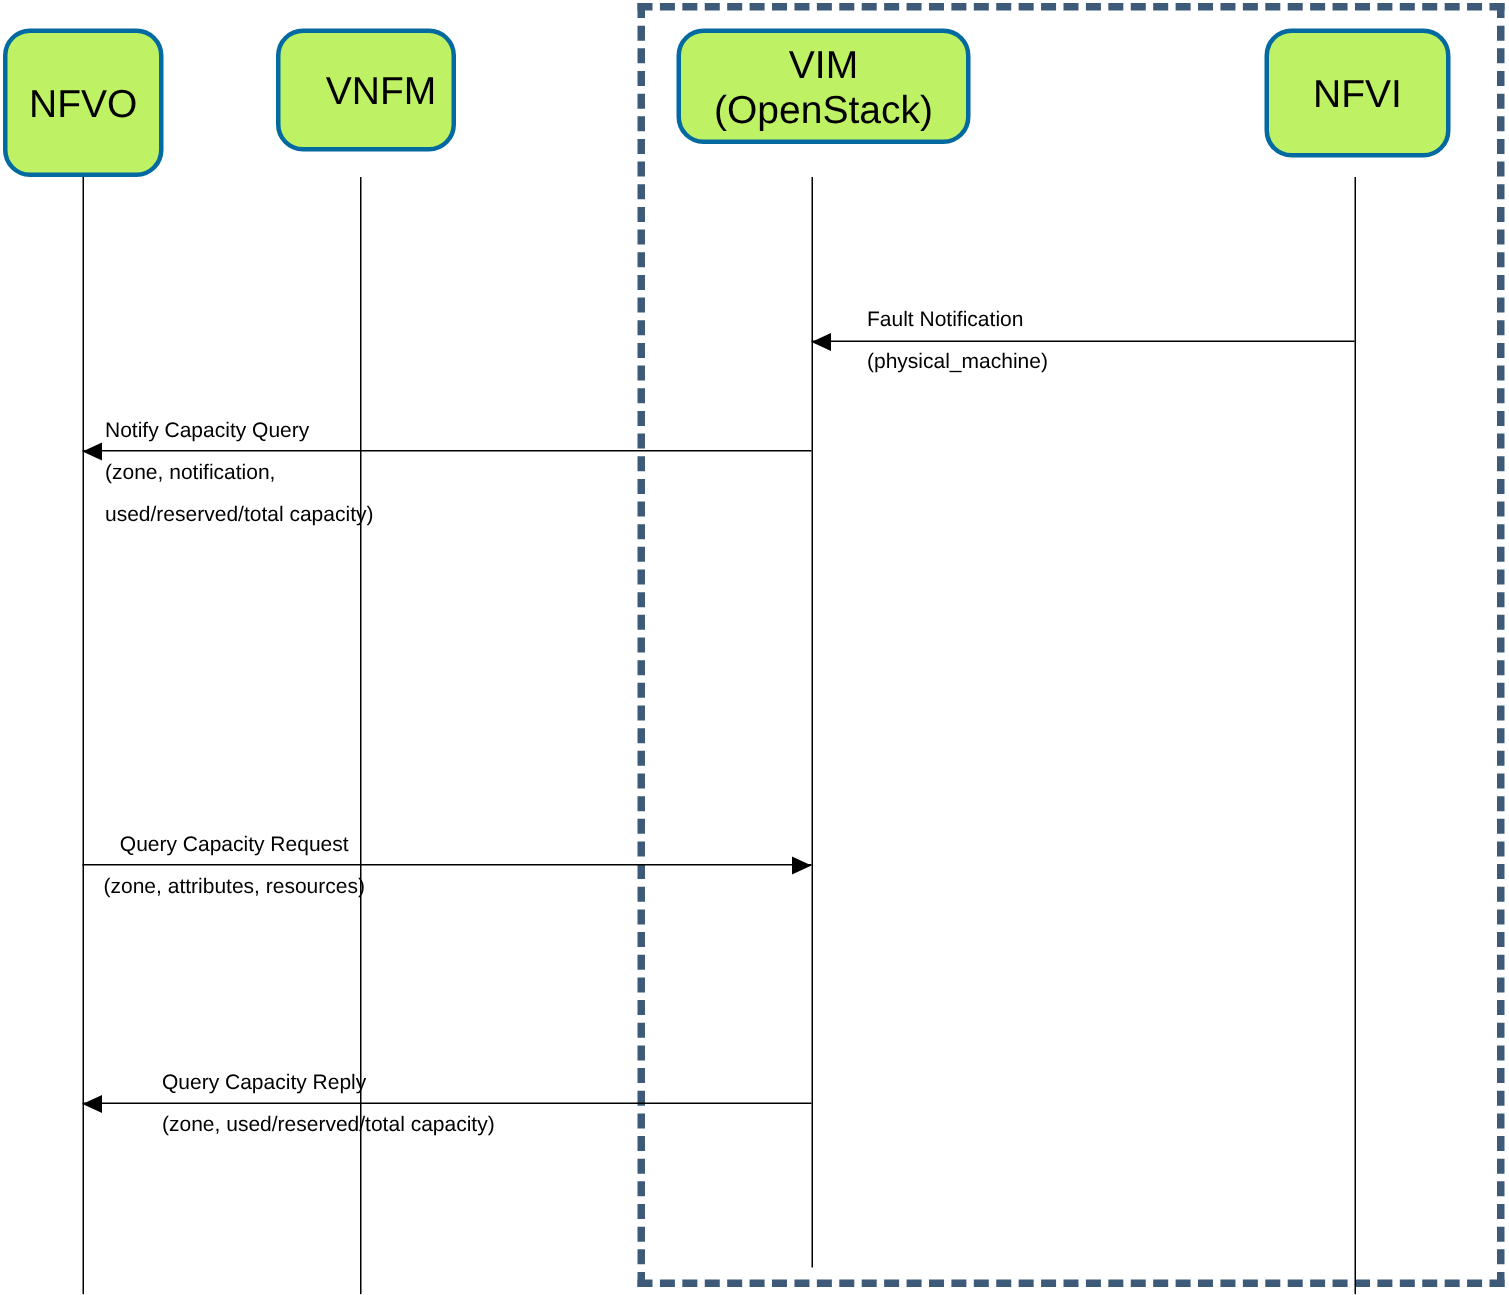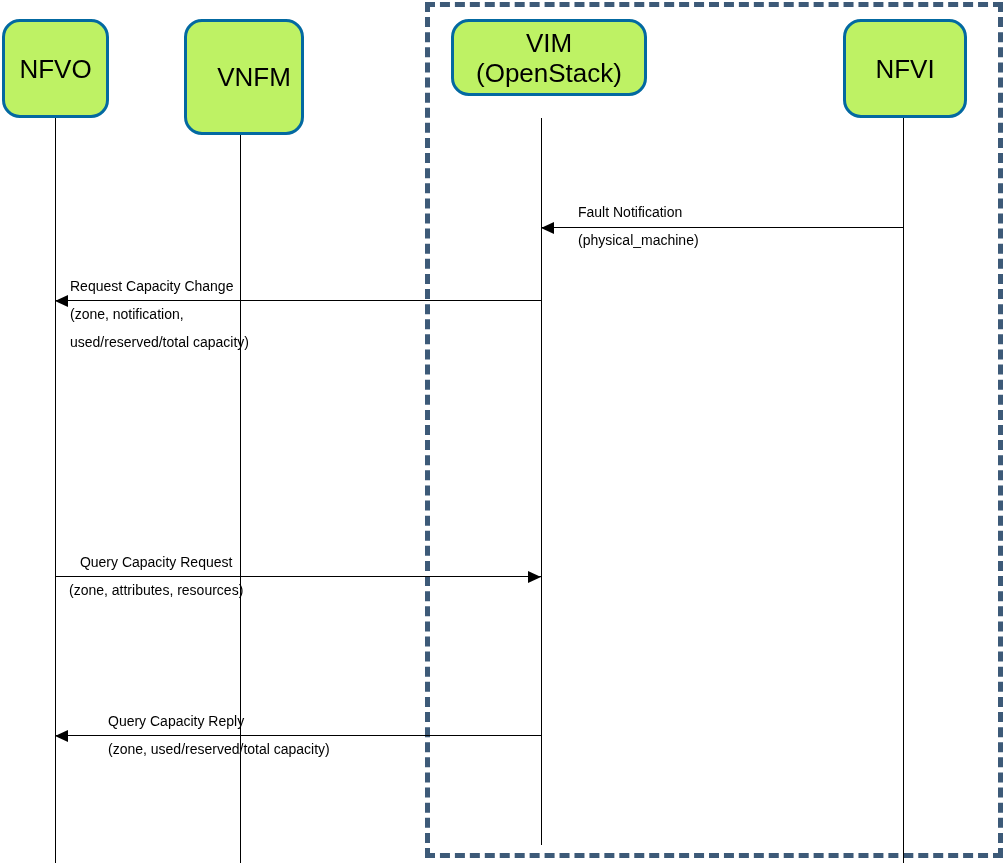--- a/index.html
+++ b/index.html
@@ -97,40 +97,40 @@
       <div class="lifeline" style="left: 55px; top: 118px; height: 745px; background: rgb(0, 0, 0);"></div>
       <div class="lifeline" style="left: 240px; top: 118px; height: 745px; background: rgb(0, 0, 0);"></div>
       <div class="lifeline" style="left: 541px; top: 118px; height: 727px; background: rgb(0, 0, 0);"></div>
       <div class="lifeline" style="left: 903px; top: 118px; height: 745px; background: rgb(0, 0, 0);"></div>
     </div>
 
   <div id="participants">
       <div class="participant" style="left: 2px; top: 19px; width: 107px; height: 99px;">
         <span class="p-label">NFVO</span>
       </div>
-      <div class="participant" style="left: 184px; top: 19px; width: 120px; height: 116px; padding-left: 20px;">
+      <div class="participant" style="left: 184px; top: 19px; width: 120px; height: 82px; padding-left: 20px;">
         <span class="p-label">VNFM</span>
       </div>
       <div class="participant" style="left: 451px; top: 19px; width: 196px; height: 77px;">
         <span class="p-label">VIM
 (OpenStack)</span>
       </div>
-      <div class="participant" style="left: 843px; top: 19px; width: 124px; height: 99px;">
+      <div class="participant" style="left: 843px; top: 19px; width: 124px; height: 86px;">
         <span class="p-label">NFVI</span>
       </div>
     </div>
 
   <div id="messages">
       <div class="msg-line" style="left: 541px; top: 227px; width: 362px; background: rgb(0, 0, 0);"></div>
       <div class="arrowhead left" style="top: 222px; left: 541px;"></div>
       <div class="msg-label" style="left: 578px; top: 198px;">Fault Notification
 (physical_machine)</div>
       <div class="msg-line" style="left: 55px; top: 300px; width: 486px; background: rgb(0, 0, 0);"></div>
       <div class="arrowhead left" style="top: 295px; left: 55px;"></div>
-      <div class="msg-label" style="left: 70px; top: 272px;">Request Capacity Change
+      <div class="msg-label" style="left: 70px; top: 272px;">Notify Capacity Query
 (zone, notification,
 used/reserved/total capacity)</div>
       <div class="msg-line" style="left: 55px; top: 576px; width: 486px; background: rgb(0, 0, 0);"></div>
       <div class="arrowhead right" style="top: 571px; left: 528px;"></div>
       <div class="msg-label" style="left: 69px; top: 548px; text-align: center;">Query Capacity Request
 (zone, attributes, resources)</div>
       <div class="msg-line" style="left: 55px; top: 735px; width: 486px; background: rgb(0, 0, 0);"></div>
       <div class="arrowhead left" style="top: 730px; left: 55px;"></div>
       <div class="msg-label" style="left: 108px; top: 707px;">Query Capacity Reply
 (zone, used/reserved/total capacity)</div>

